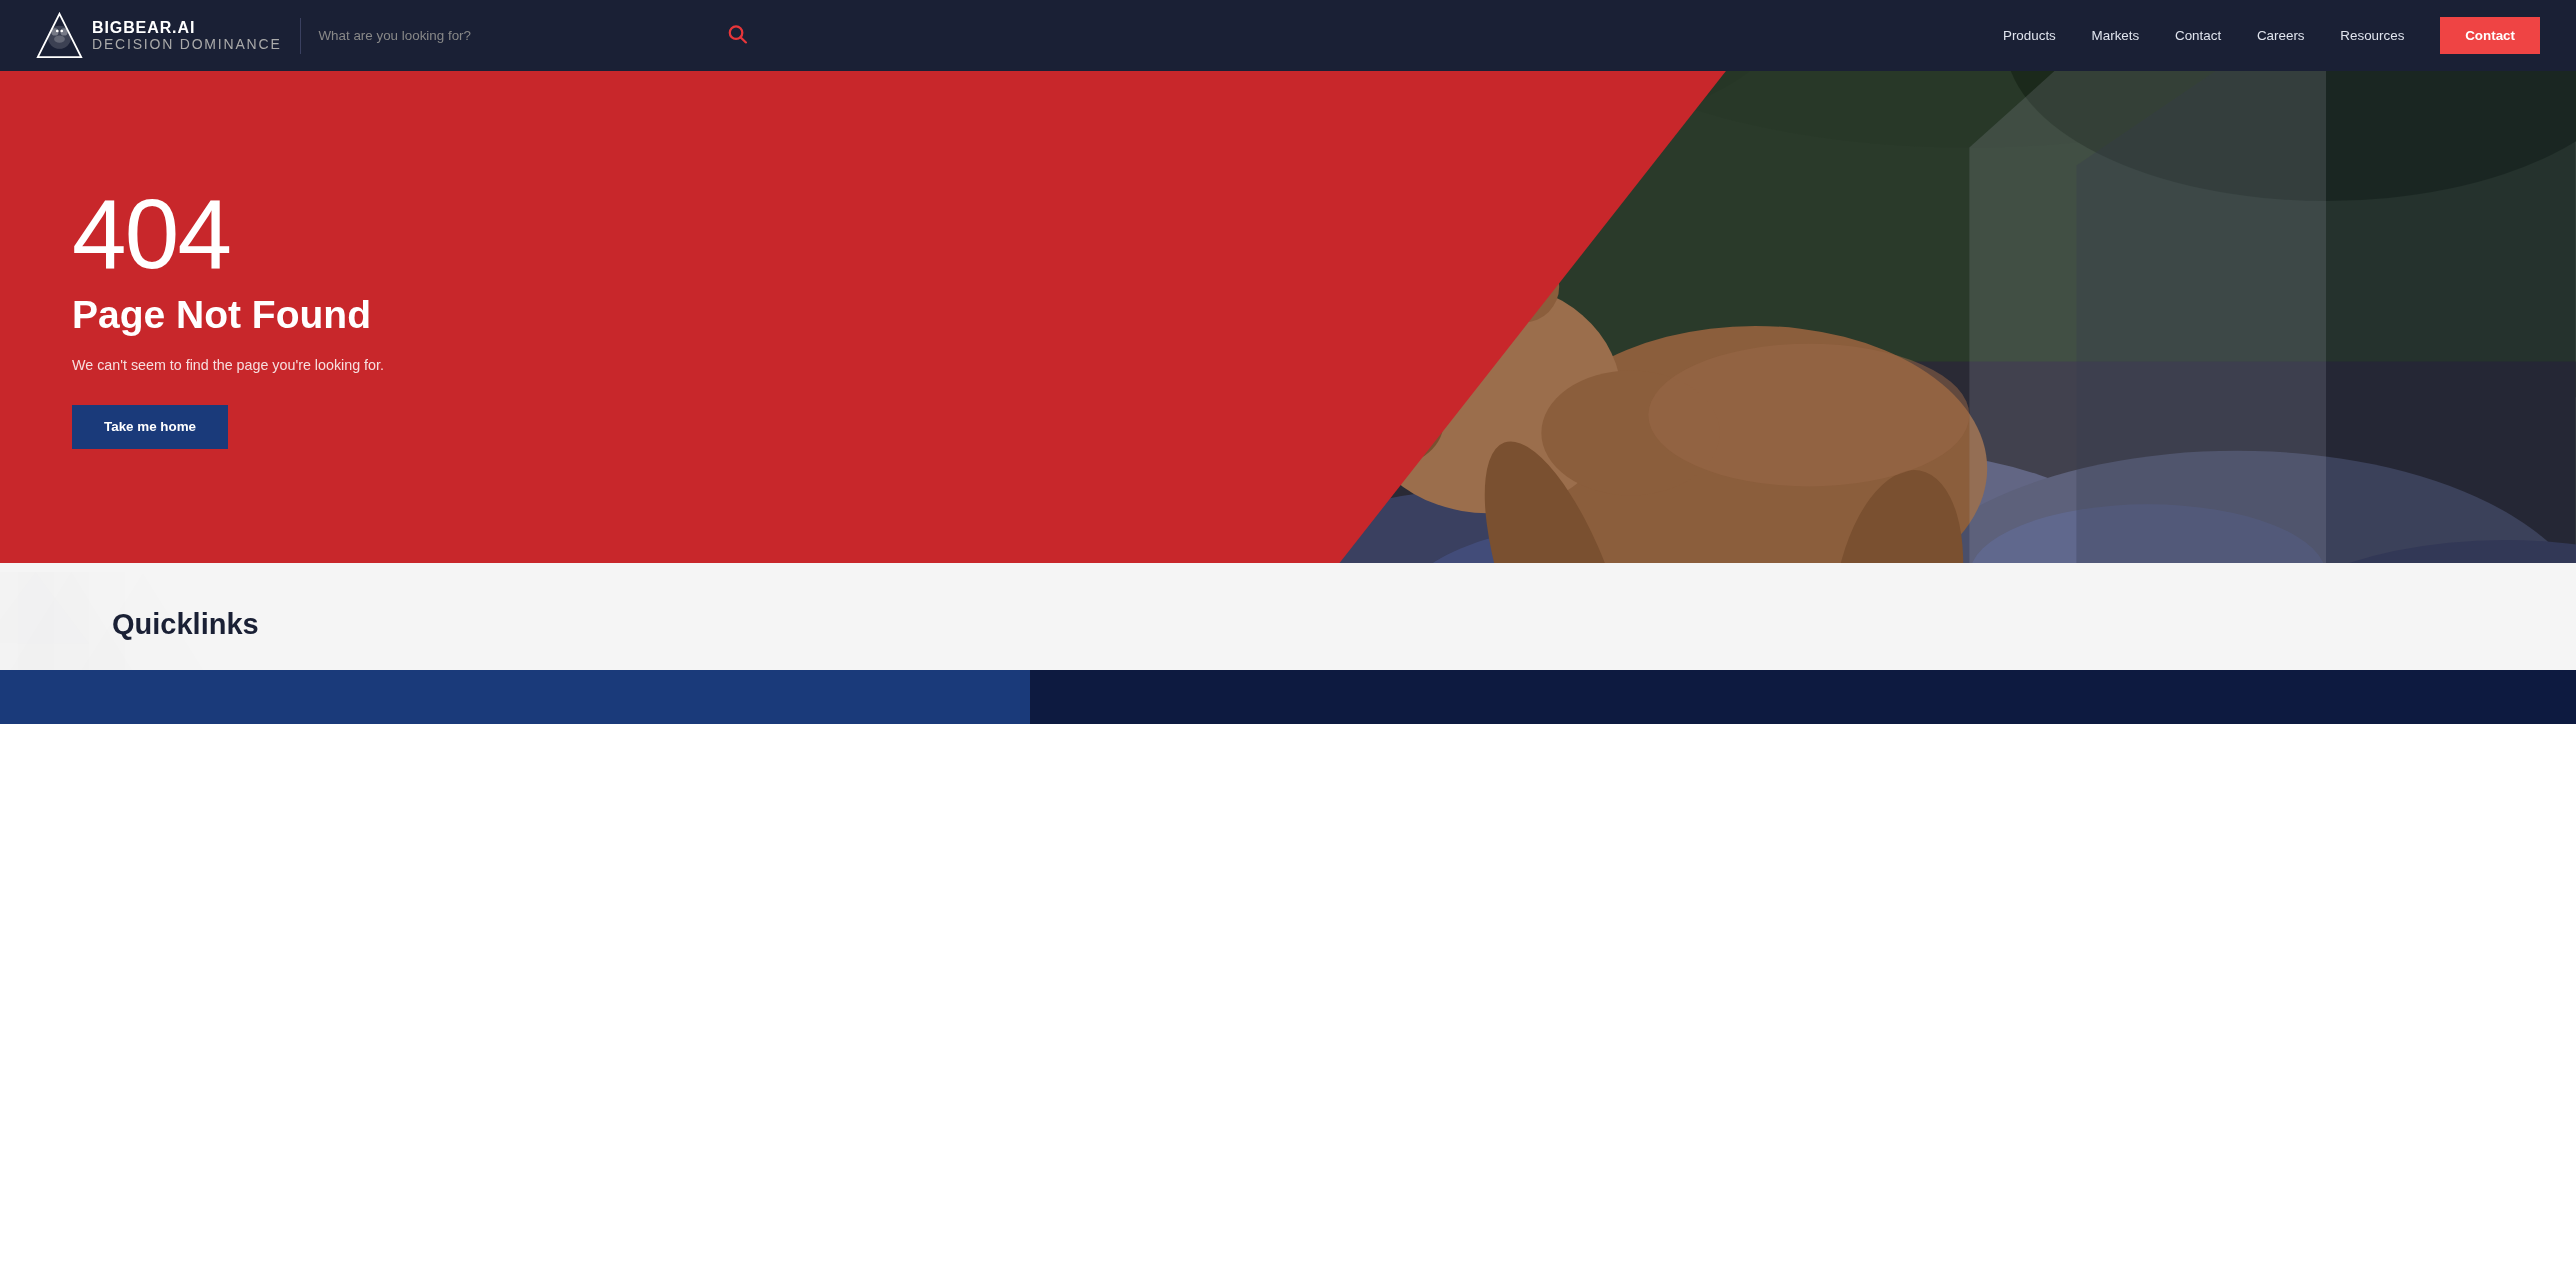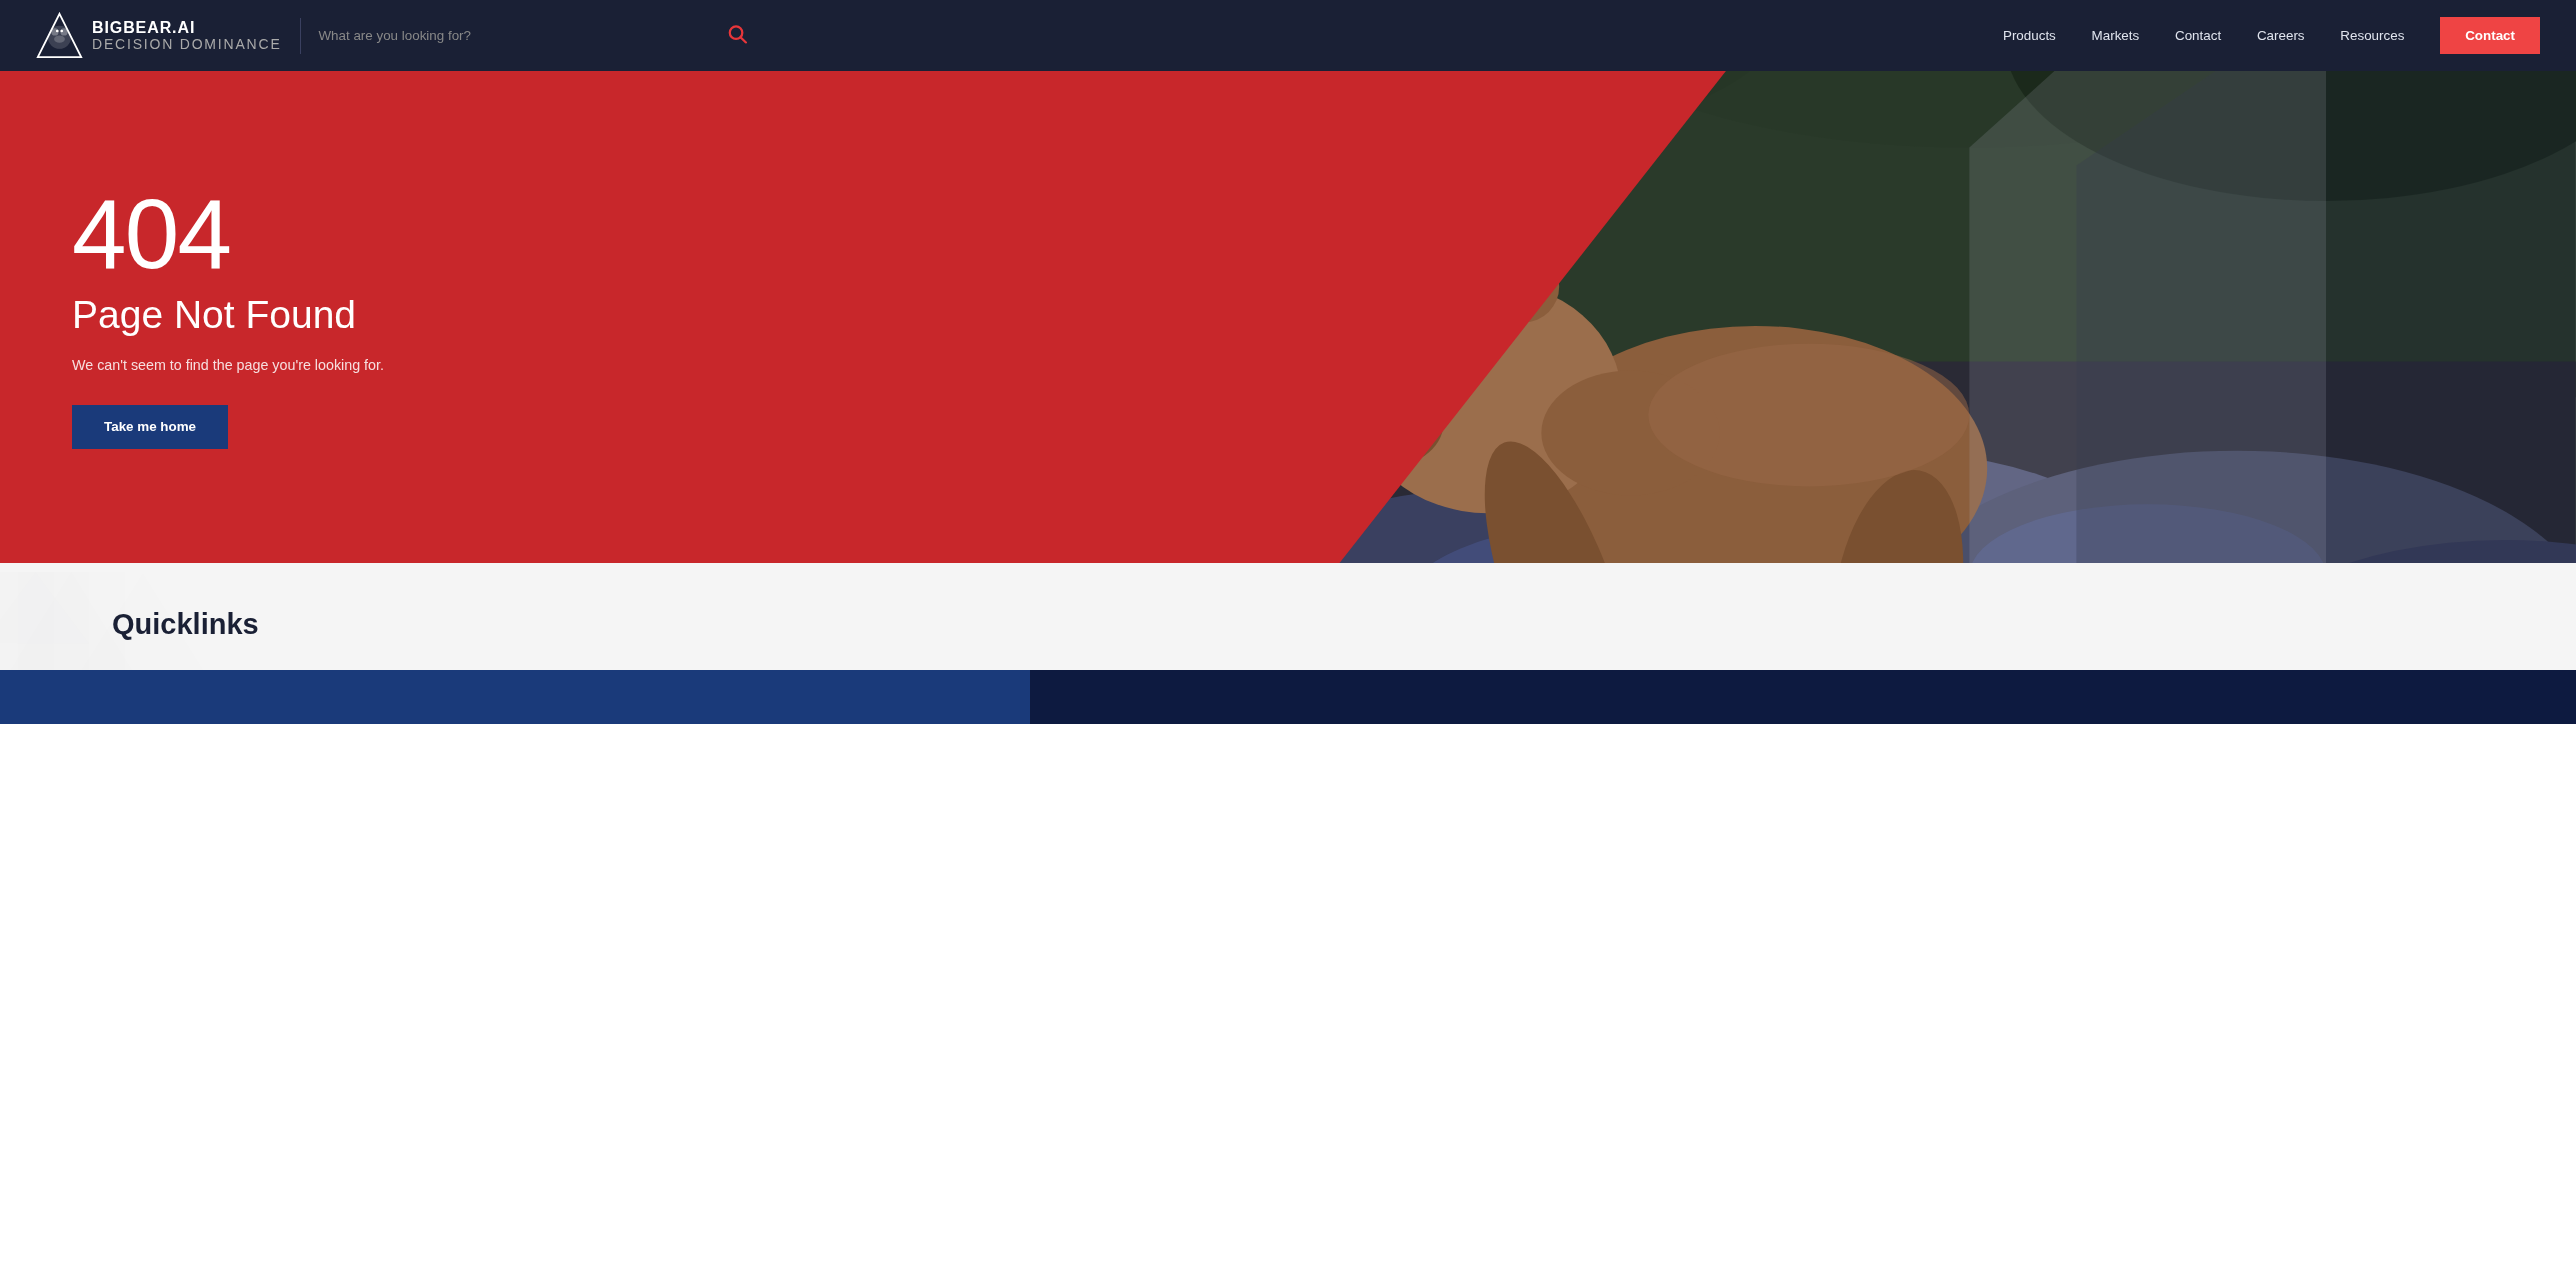--- a/index.html
+++ b/index.html
@@ -143,21 +143,21 @@
       color: #fff;
       font-size: 98px;
       font-weight: 300;
       line-height: 1;
       margin-bottom: 9px;
       letter-spacing: -1.8px;
     }
     .error-title {
       color: #fff;
       font-size: 39px;
-      font-weight: 400;
+      font-weight: 700;
       margin-bottom: 18px;
       line-height: 1.2;
     }
     .error-desc {
       color: rgba(255,255,255,0.85);
       font-size: 14.3px;
       margin-bottom: 32px;
       max-width: 376px;
     }
     .home-btn {

